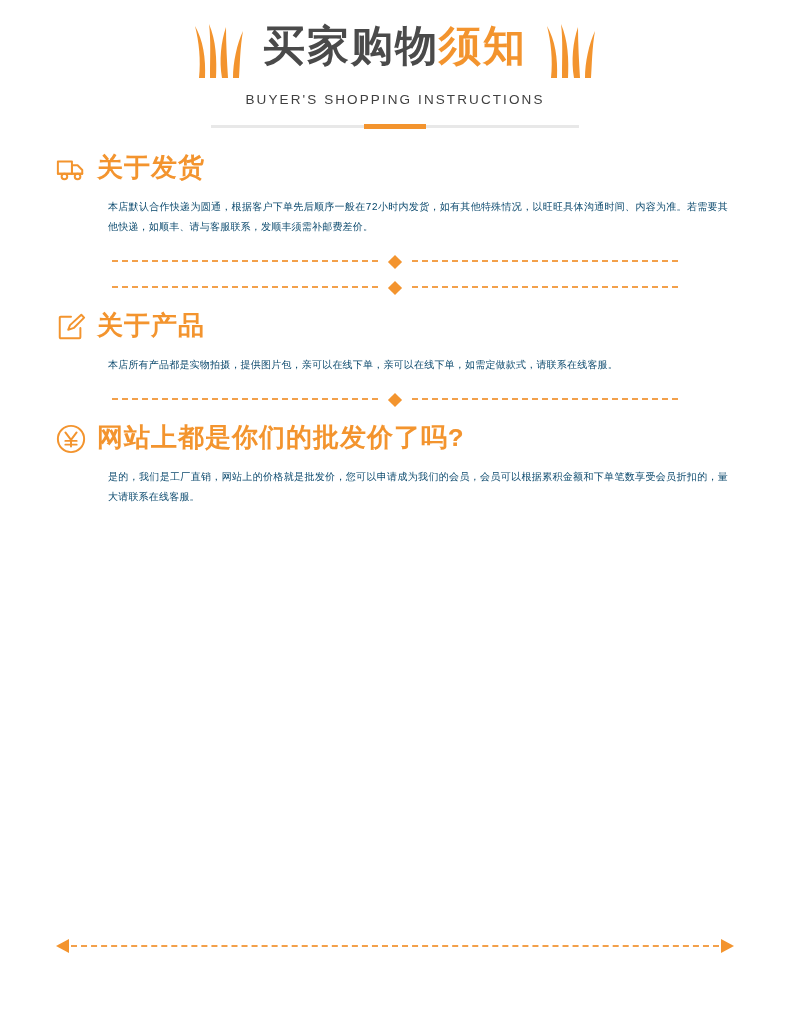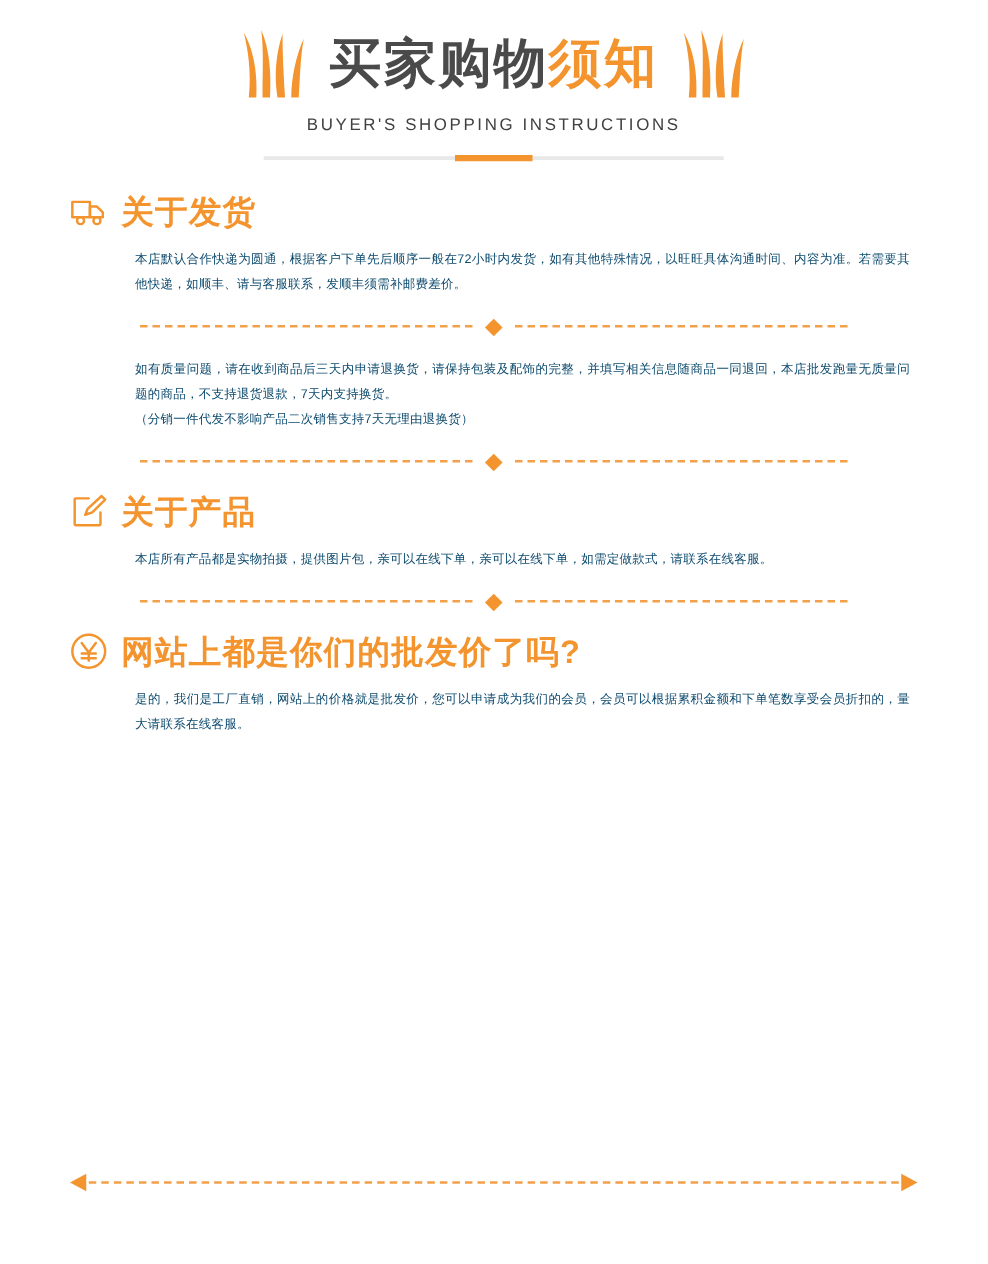--- a/index.html
+++ b/index.html
@@ -18,21 +18,21 @@
   }
 
   
   .header {
     padding-top: 22px;
     text-align: center;
     position: relative;
   }
   .title-row {
     display: flex;
-    align-items: center;
+    align-items: flex-start;
     justify-content: center;
     gap: 18px;
   }
   .main-title {
     font-size: 42px;
     font-weight: bold;
     letter-spacing: 2px;
     color: #4a4a4a;
     line-height: 1.15;
     white-space: nowrap;
@@ -69,20 +69,21 @@
     height: 5px;
     background: #f3942e;
   }
 
   
   .content {
     padding: 26px 56px 0 56px;
   }
   .section {
     margin-bottom: 0;
+    font-family: Liberation Mono, monospace;
   }
   .sec-head {
     display: flex;
     align-items: center;
     gap: 11px;
     margin-bottom: 14px;
   }
   .sec-icon {
     width: 30px;
     height: 30px;
@@ -213,24 +214,20 @@
     </div>
   </div>
 
   <div class="divider">
     <span class="diamond-wrap">
         <span class="diamond-shape"></span>
       </span>
   </div>
 
   <div class="section">
-    <div class="sec-body">
-      <p>如有质量问题，请在收到商品后三天内申请退换货，请保持包装及配饰的完整，并填写相关信息随商品一同退回，本店批发跑量无质量问题的商品，不支持退货退款，7天内支持换货。</p>
-      <p>（分销一件代发不影响产品二次销售支持7天无理由退换货）</p>
-    </div>
   </div>
 
   <div class="divider">
     <span class="diamond-wrap">
         <span class="diamond-shape"></span>
       </span>
   </div>
 
   <div class="section">
     <div class="sec-head">

